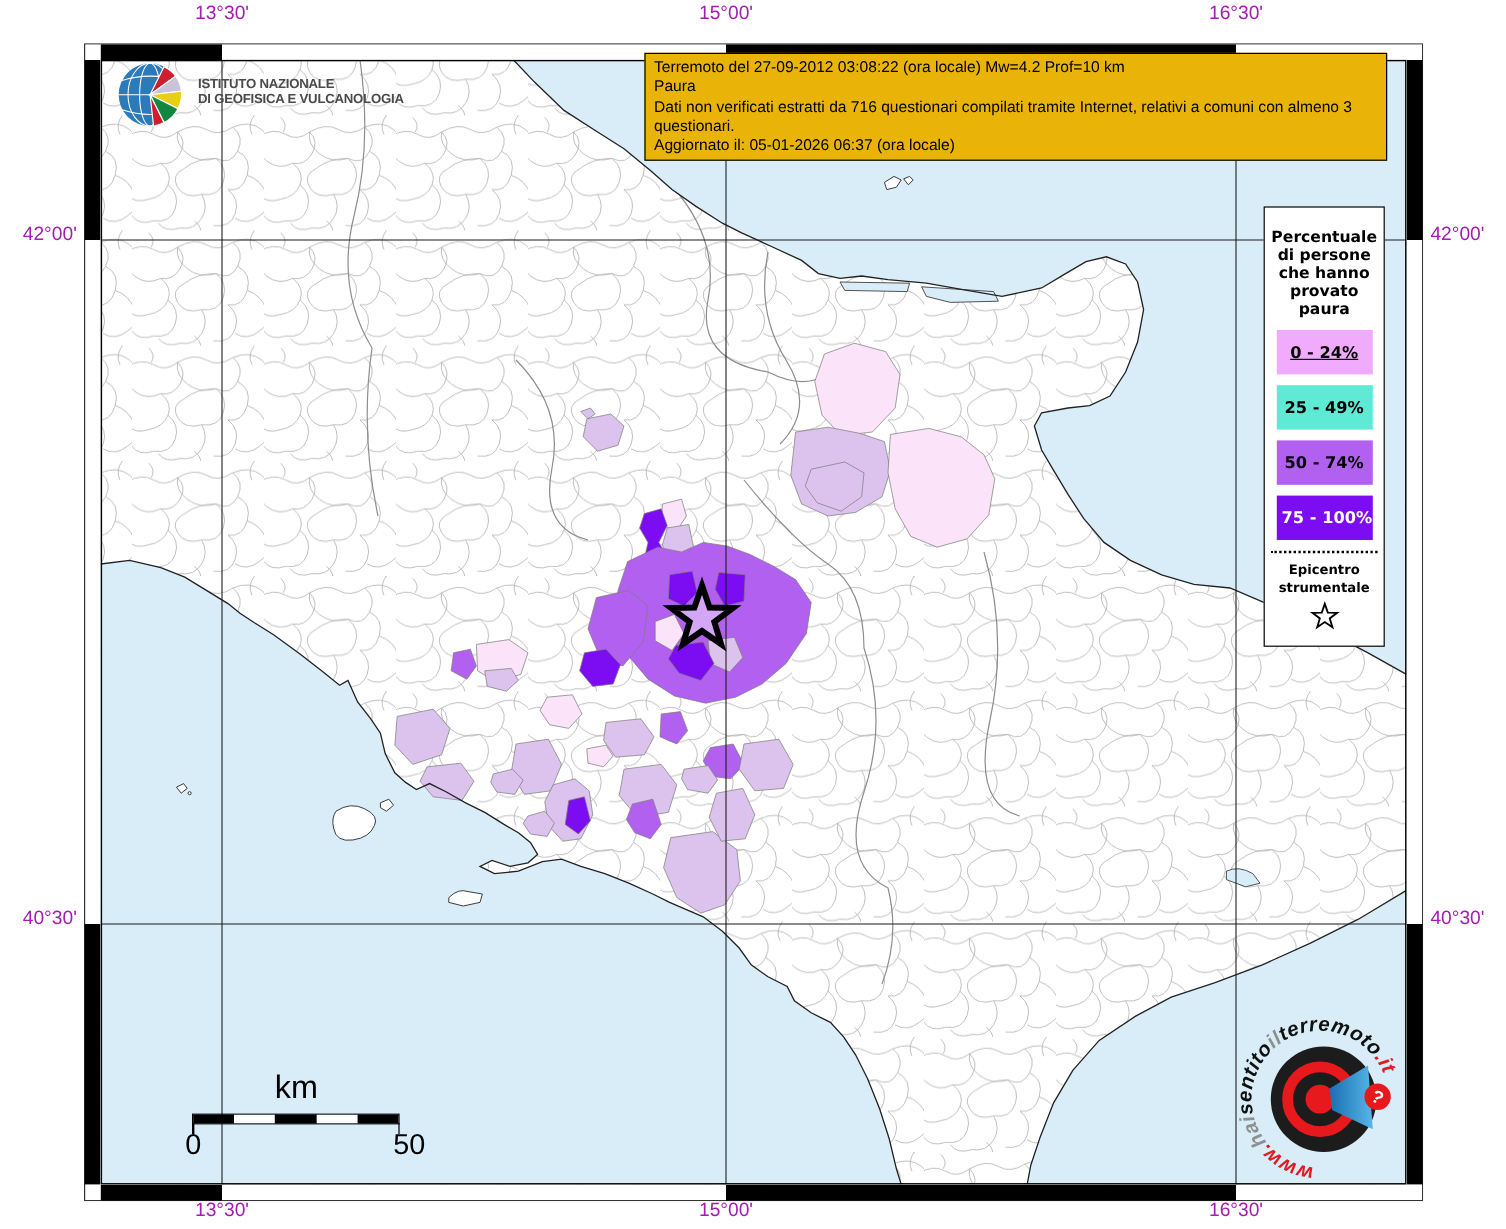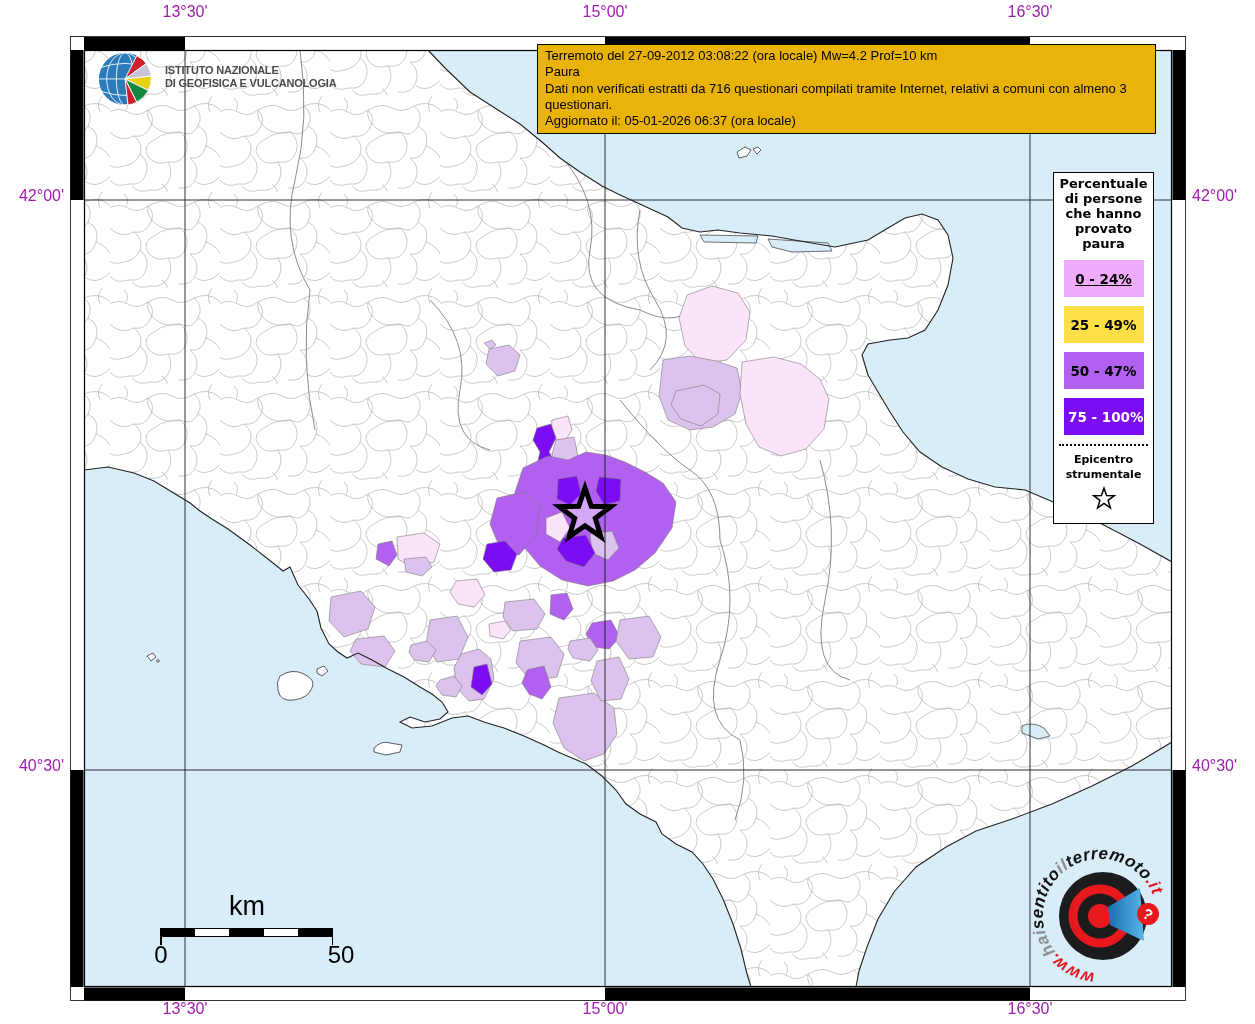--- a/index.html
+++ b/index.html
@@ -30,21 +30,21 @@
 
   
   .title-box{position:absolute;left:537px;top:44px;width:619px;box-sizing:border-box;
     background:#eab308;border:1.3px solid #000;padding:3px 7px 4px;
     font-size:13px;line-height:16.3px;color:#000;}
 
   
   .legend{position:absolute;left:1053px;top:172px;width:101px;box-sizing:border-box;
     background:#fff;border:1.6px solid #000;text-align:center;
     font-family:"DejaVu Sans",sans-serif;font-weight:bold;color:#000;
-    padding:3px 0 8px;}
+    padding:18px 0 8px;}
   .legend-title{font-size:13px;line-height:15px;padding:0 3px;margin-bottom:9px;}
   .swatch{width:80px;height:37px;margin:0 auto 9px;display:flex;align-items:center;
     justify-content:center;font-size:13.5px;}
   .swatch.sw4{color:#fff;justify-content:flex-end;}
   .legend-sep{border-top:2px dotted #000;margin:2px 5px 6px;}
   .legend-epi{font-size:11px;line-height:15px;margin-bottom:4px;}
 
   
   .ingv{position:absolute;left:96px;top:46px;display:flex;align-items:center;}
   .ingv-text{margin-left:7px;color:#4a4a4a;font-weight:bold;font-size:11px;
@@ -296,25 +296,25 @@
     <div>Paura</div>
     <div>Dati non verificati estratti da 716 questionari compilati tramite Internet, relativi a comuni con almeno 3 questionari.</div>
     <div>Aggiornato il: 05-01-2026 06:37 (ora locale)</div>
   </div>
 
   <div class="legend">
     <div class="legend-title">Percentuale di persone che hanno provato paura</div>
     <div class="swatch sw1" style="background: #f0abfc; text-decoration: underline;">
         <span>0 - 24%</span>
       </div>
-    <div class="swatch sw2" style="background: #fde047;">
+    <div class="swatch sw2" style="background: #5eead4;">
         <span>25 - 49%</span>
       </div>
     <div class="swatch sw3" style="background: rgb(177, 96, 239);">
-        <span>50 - 47%</span>
+        <span>50 - 74%</span>
       </div>
     <div class="swatch sw4" style="background: rgb(124, 12, 241);">
         <span>75 - 100%</span>
       </div>
     <div class="legend-sep"></div>
     <div class="legend-epi">Epicentro strumentale</div>
     <svg width="26" height="25" viewBox="0 0 24 23">
       <path d="M12,2 L14.35,8.76 21.51,8.91 15.81,13.24 17.88,20.09 12,16 6.12,20.09 8.19,13.24 2.49,8.91 9.65,8.76 Z" fill="#fff" stroke="#000" stroke-width="1.4"></path>
     </svg>
   </div>

